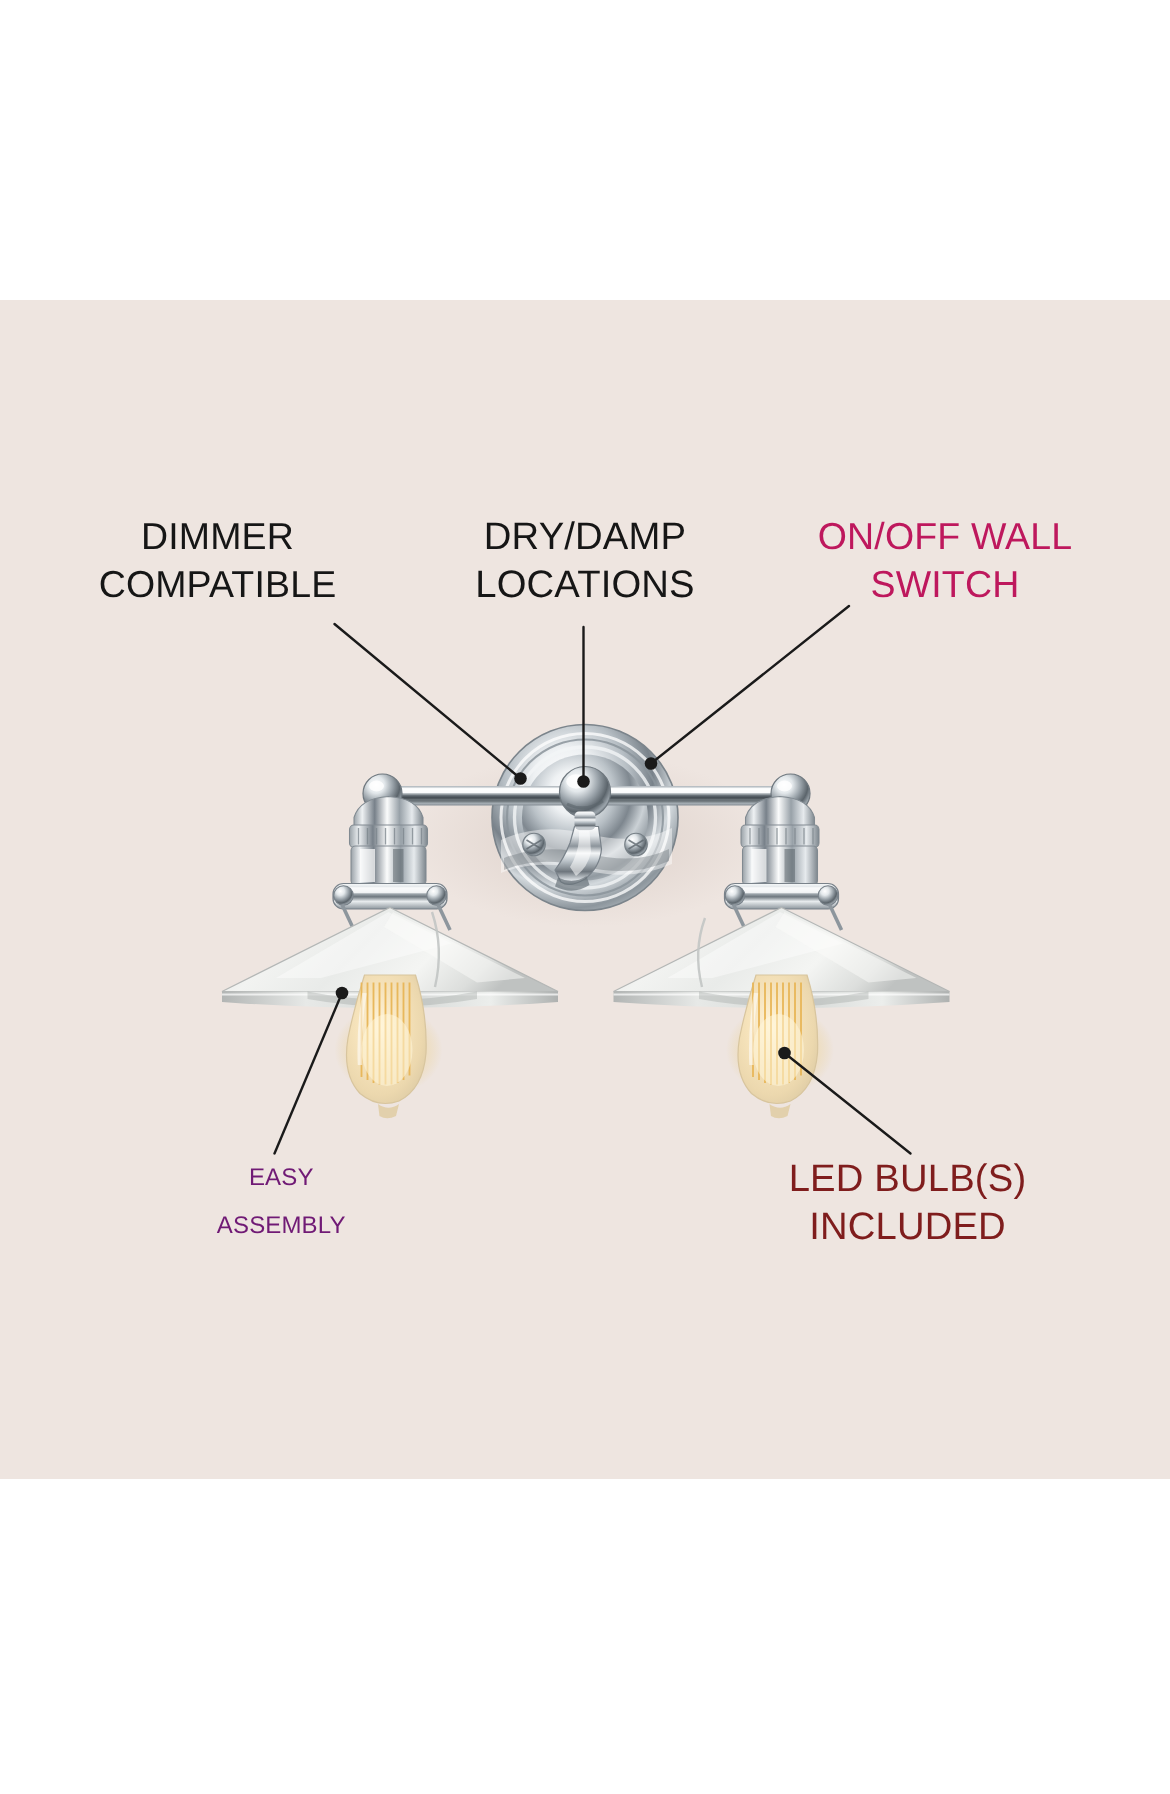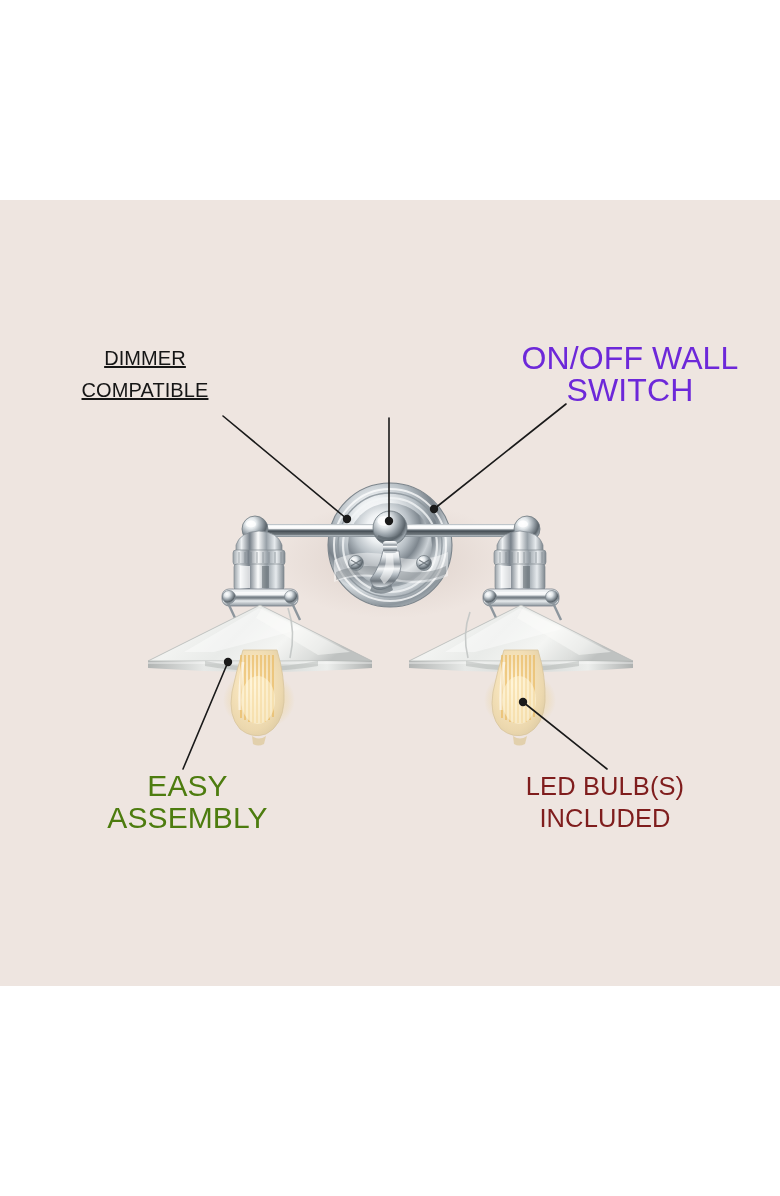--- a/index.html
+++ b/index.html
@@ -342,26 +342,28 @@
         <circle cx="389" cy="521" r="4.2" stroke="none"></circle>
         <line x1="566" y1="404" x2="434" y2="509"></line>
         <circle cx="434" cy="509" r="4.2" stroke="none"></circle>
         <line x1="183" y1="769" x2="228" y2="662"></line>
         <circle cx="228" cy="662" r="4.2" stroke="none"></circle>
         <line x1="607" y1="769" x2="523" y2="702"></line>
         <circle cx="523" cy="702" r="4.2" stroke="none"></circle>
       </g>
   </svg>
 
-  <div class="callout" id="label-dimmer" style="color: rgb(22, 22, 22); font-size: 20px; text-decoration: underline;">DIMMER
+  <div class="callout" id="label-dimmer" style="color: rgb(22, 22, 22); font-size: 25px;">DIMMER
 COMPATIBLE</div>
 
-
-  <div class="callout" id="label-onoff" style="color: #6d28d9; font-size: 32px;">ON/OFF WALL
+  <div class="callout" id="label-drydamp" style="color: rgb(22, 22, 22); font-size: 25.5px;">DRY/DAMP
+LOCATIONS</div>
+
+  <div class="callout" id="label-onoff" style="color: #be185d; font-size: 25px;">ON/OFF WALL
 SWITCH</div>
 
-  <div class="callout" id="label-easy" style="color: #4d7c0f; font-size: 30px;">EASY
+  <div class="callout" id="label-easy" style="color: #701a75; font-size: 16px;">EASY
 ASSEMBLY</div>
 
   <div class="callout" id="label-led" style="color: #7f1d1d; font-size: 25.5px;">LED BULB(S)
 INCLUDED</div>
 
 </div>
 
 </body></html>

